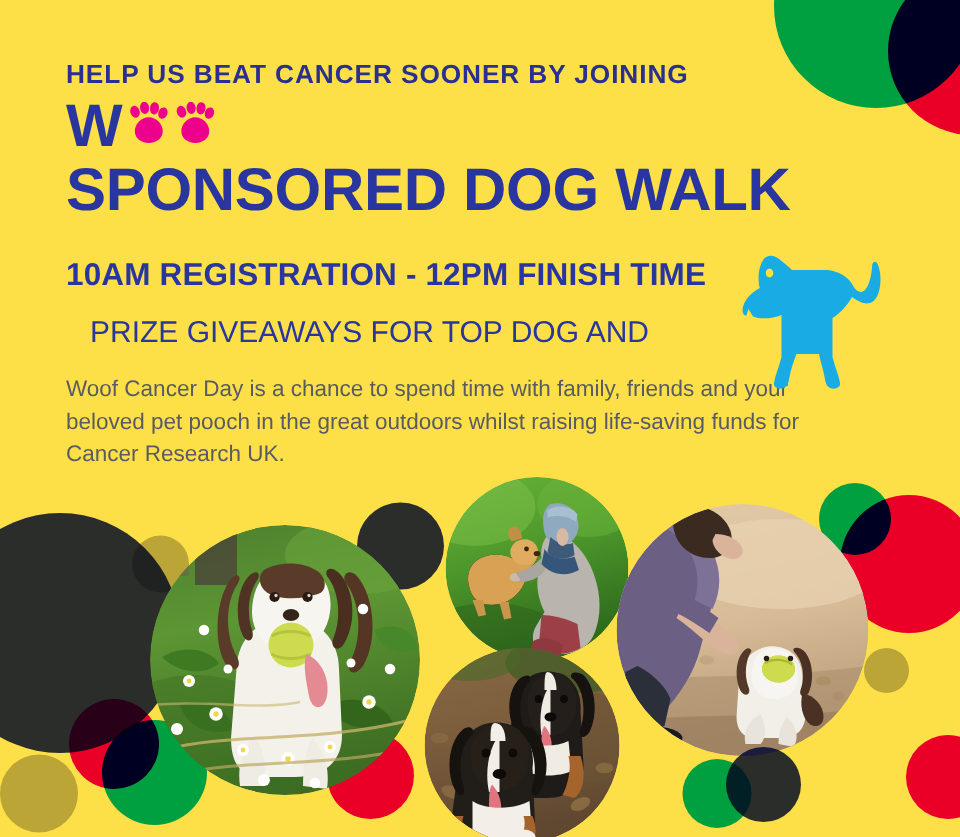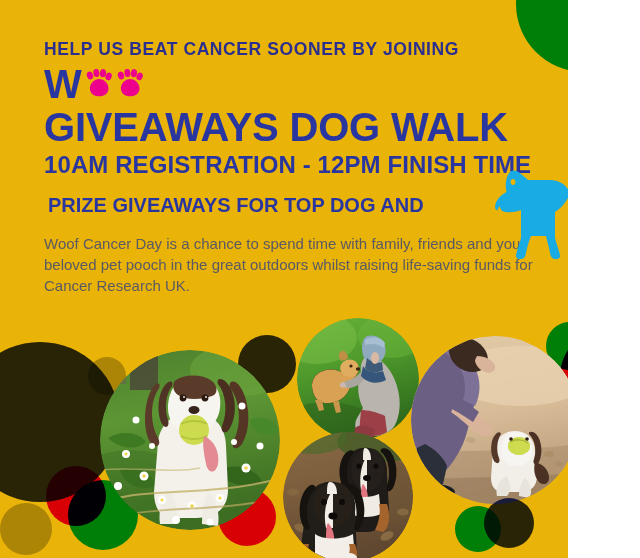--- a/index.html
+++ b/index.html
@@ -4,22 +4,22 @@
 <style>
   html,body{margin:0;padding:0;}
   body{
     width:640px;height:558px;
     background:#ffffff;
     font-family:"Liberation Sans", sans-serif;
     overflow:hidden;
   }
   #poster{
     position:relative;
-    width:568px;height:558px;
-    background:#eab308;
+    width:640px;height:558px;
+    background:#fde047;
     overflow:hidden;
   }
 
   
   .circ{position:absolute;border-radius:50%;}
   .blend{mix-blend-mode:multiply;}
 
   
   .text-block{position:absolute;left:44px;top:40px;width:520px;}
 
@@ -42,32 +42,32 @@
     display:flex;
     align-items:center;
   }
   .bigline2{margin-top:4px;}
   .paw-pair{display:inline-flex;align-items:center;gap:2px;margin:0 2px 0 1px;
             position:relative;top:-1px;}
   .paw{display:inline-block;}
 
   .timeline{
     color:#2a36a0;
-    font-size:24px;
+    font-size:21px;
     font-weight:bold;
     letter-spacing:0.1px;
-    margin:4px 0 0 0;
+    margin:24px 0 0 0;
     line-height:1.1;
   }
   .prize{
     color:#2a36a0;
     font-size:20px;
-    font-weight:bold;
+    font-weight:normal;
     line-height:1.18;
-    margin:16px 0 0 4px;
+    margin:16px 0 0 16px;
   }
   .body-copy{
     color:#5a5a64;
     font-size:15px;
     line-height:1.42;
     margin:15px 0 0 0;
     max-width:525px;
   }
 
   
@@ -106,21 +106,21 @@
             <ellipse cx="7" cy="6.5" rx="3.1" ry="4.0" fill="#ec008c" transform="rotate(-18 7 6.5)"></ellipse>
             <ellipse cx="13.4" cy="3.9" rx="3.0" ry="4.1" fill="#ec008c" transform="rotate(-7 13.4 3.9)"></ellipse>
             <ellipse cx="20.0" cy="4.2" rx="3.0" ry="4.1" fill="#ec008c" transform="rotate(7 20 4.2)"></ellipse>
             <ellipse cx="25.6" cy="7.4" rx="3.0" ry="3.9" fill="#ec008c" transform="rotate(20 25.6 7.4)"></ellipse>
             <path d="M16.2 10.1c5.0 0 9.3 4.4 9.3 9.3 0 5.0 -4.2 7.9 -9.3 7.9 -5.1 0 -9.3 -2.9 -9.3 -7.9 0 -4.9 4.3 -9.3 9.3 -9.3z" fill="#ec008c"></path>
           </svg>
         </span>
       </span>
     </h1>
 
-    <h1 class="bigline bigline2">GIVEAWAYS DOG WALK</h1>
+    <h1 class="bigline bigline2">SPONSORED DOG WALK</h1>
 
     <p class="timeline">10AM REGISTRATION - 12PM FINISH TIME</p>
 
     <p class="prize">
       <span>PRIZE GIVEAWAYS FOR TOP DOG AND</span><br>
     </p>
 
     <p class="body-copy">Woof Cancer Day is a chance to spend time with family, friends and your beloved pet pooch in the great outdoors whilst raising life-saving funds for Cancer Research UK.</p>
   </div>
 

